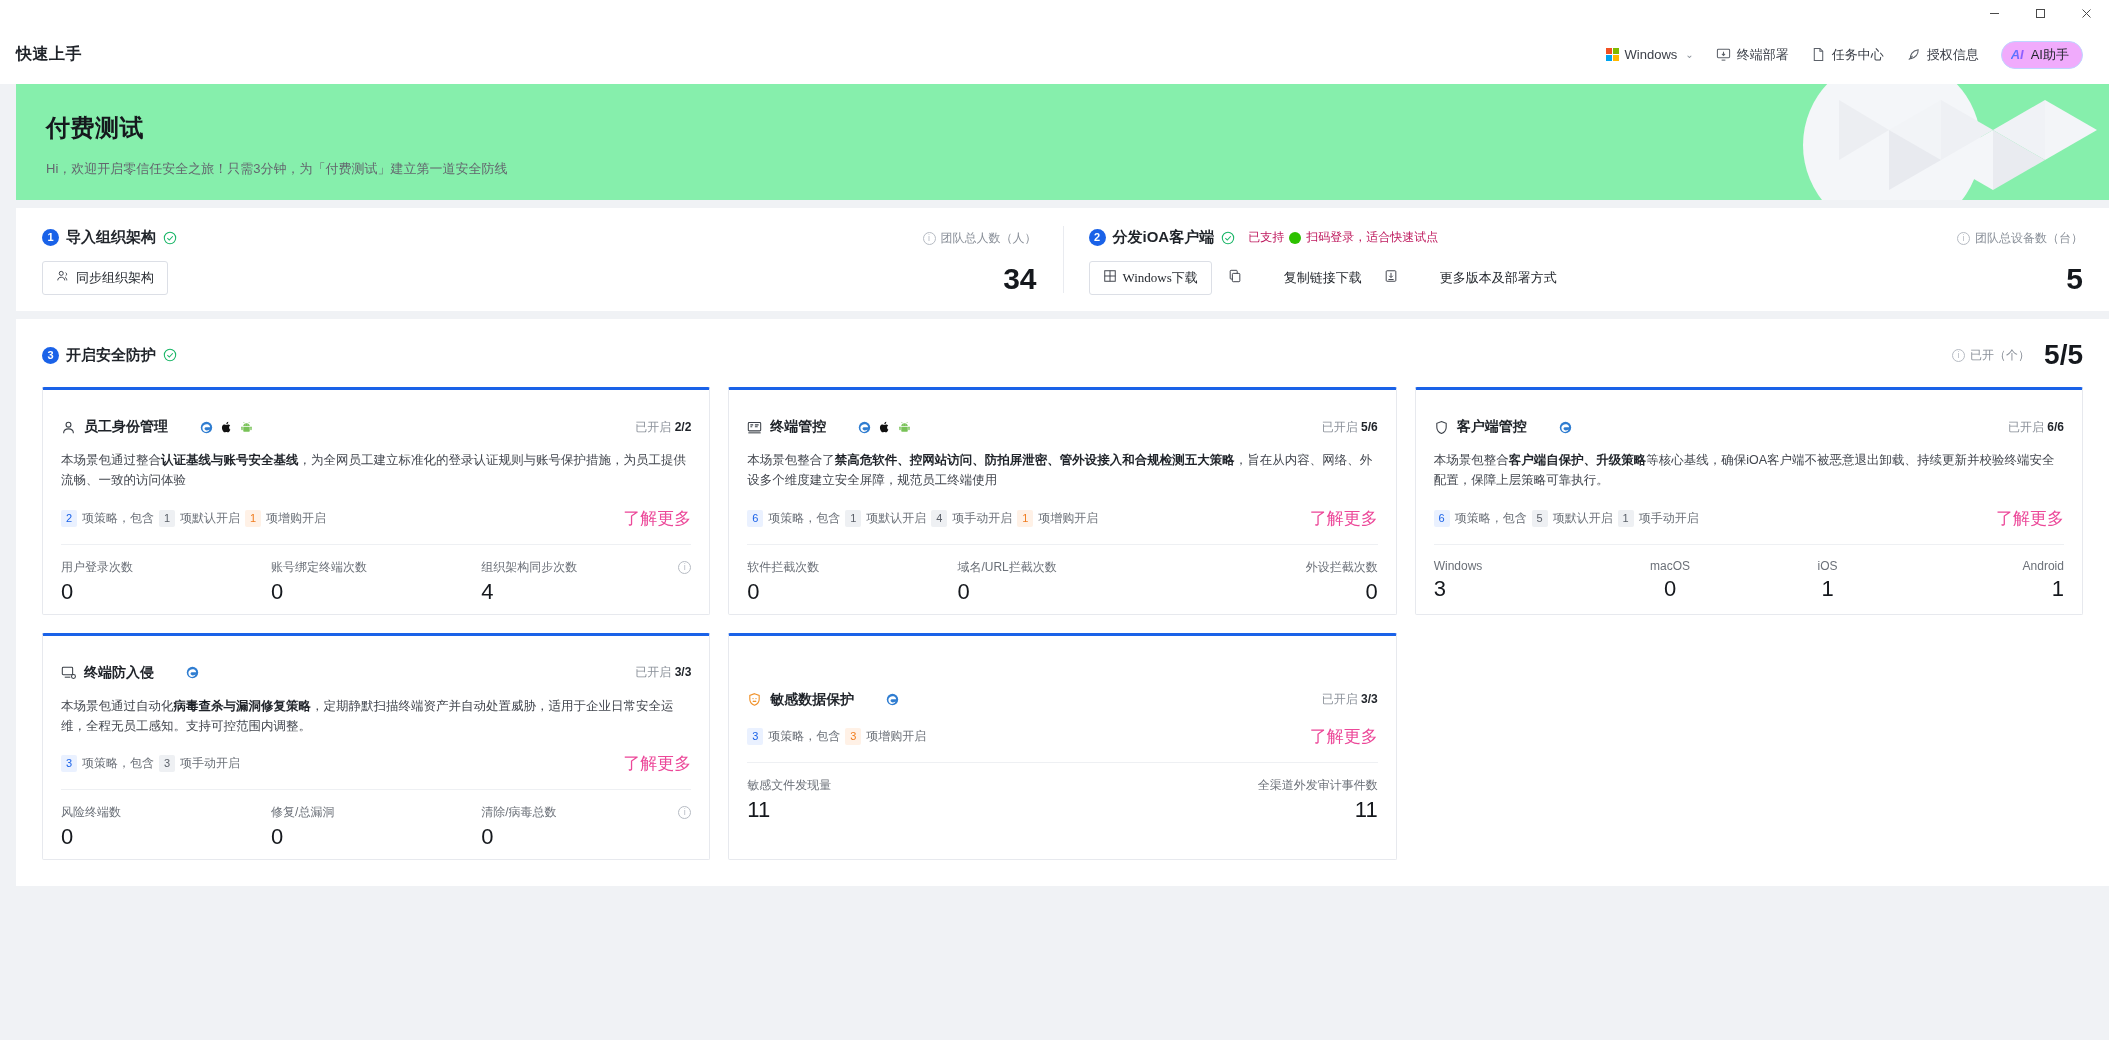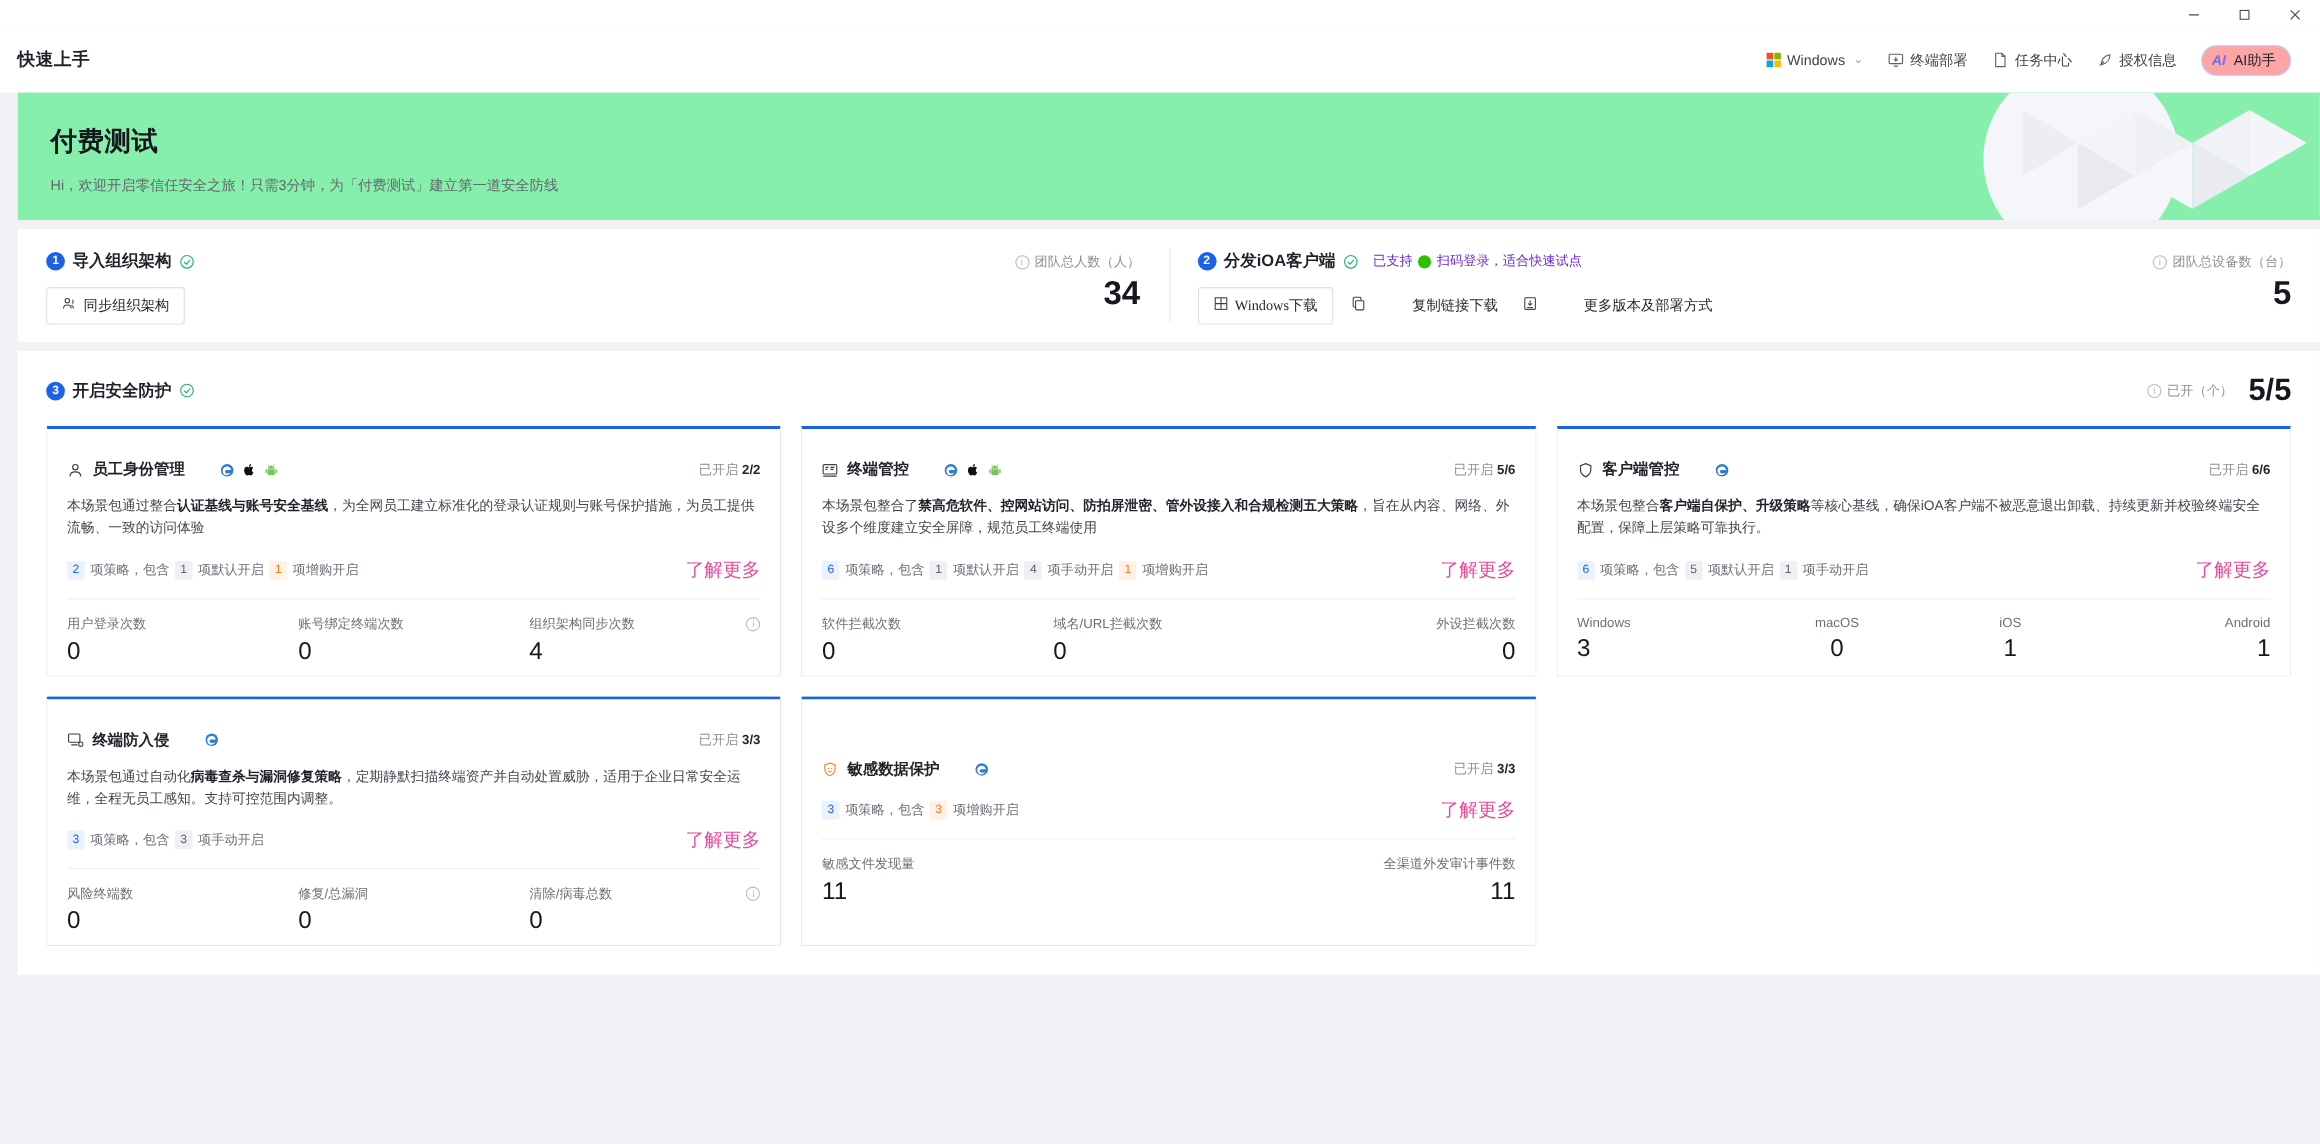--- a/index.html
+++ b/index.html
@@ -45,21 +45,21 @@
   }
   .win-logo i { display: block; }
   .win-logo i:nth-child(1){ background:#f25022; }
   .win-logo i:nth-child(2){ background:#7fba00; }
   .win-logo i:nth-child(3){ background:#00a4ef; }
   .win-logo i:nth-child(4){ background:#ffb900; }
   .chev { font-size: 10px; color: #8a9099; margin-left: 2px; }
   .ai-pill {
     display: flex; align-items: center; gap: 7px;
     border: 1px solid #bfd4ff; border-radius: 16px;
-    padding: 4px 13px 4px 9px; background: #fca5a5;
+    padding: 4px 13px 4px 9px; background: #f0abfc;
     font-size: 13px; color: #1f2329; white-space: nowrap;
   }
   .ai-glyph {
     font-size: 13px; font-weight: bold; font-style: italic;
     background: linear-gradient(90deg,#3f7bff,#9a5bff);
     -webkit-background-clip: text; background-clip: text; color: transparent;
   }
 
   
   .page {
@@ -89,37 +89,37 @@
     content: ""; position: absolute; left: 0; top: 18px; bottom: 18px; width: 1px; background: #e9ebf0;
   }
   .step-left { flex: 1 1 auto; min-width: 0; }
   .step-head { display: flex; align-items: center; gap: 7px; }
   .badge-num {
     width: 17px; height: 17px; border-radius: 50%; background: #1a62e8; color: #fff;
     font-size: 11px; line-height: 17px; text-align: center; flex: none; font-weight: bold;
   }
   .step-title { font-size: 15px; font-weight: bold; color: #1f2329; }
   .chk { color: #18b566; display: inline-flex; }
-  .step-note { font-size: 12px; color: #6d28d9; display: flex; align-items: center; gap: 5px; margin-left: 6px; }
+  .step-note { font-size: 12px; color: #be185d; display: flex; align-items: center; gap: 5px; margin-left: 6px; }
   .wechat-dot { width: 12px; height: 12px; border-radius: 50%; background: #2dc100; display: inline-block; }
 
   .btn-row { display: flex; align-items: center; gap: 10px; margin-top: 14px; font-family: Liberation Serif, serif; }
   .btn {
     display: inline-flex; align-items: center; gap: 6px;
     border: 1px solid #dcdfe6; background: #fff; border-radius: 3px;
     padding: 7px 13px; font-size: 13px; color: #1f2329; cursor: pointer; white-space: nowrap;
   }
   .btn.ghost { border: none; padding: 7px 6px; gap: 42px; }
 
   .step-right { flex: none; text-align: right; padding-top: 2px; min-width: 150px; }
   .metric-label {
     font-size: 12px; color: #8a9099; display: flex; align-items: center;
     justify-content: flex-end; gap: 5px; white-space: nowrap;
   }
-  .metric-val { font-size: 30px; font-weight: bold; color: #15181d; margin-top: 4px; line-height: 1.05; }
+  .metric-val { font-size: 30px; font-weight: bold; color: #15181d; margin-top: 16px; line-height: 1.05; }
 
   .info-i {
     width: 13px; height: 13px; border-radius: 50%; border: 1px solid #b6bbc3;
     display: inline-flex; align-items: center; justify-content: center;
     font-size: 9px; color: #b6bbc3; font-style: normal; flex: none; line-height: 1;
   }
 
   
   .sec3 { padding: 22px 26px 26px 26px; }
   .sec3-head { display: flex; align-items: center; }

